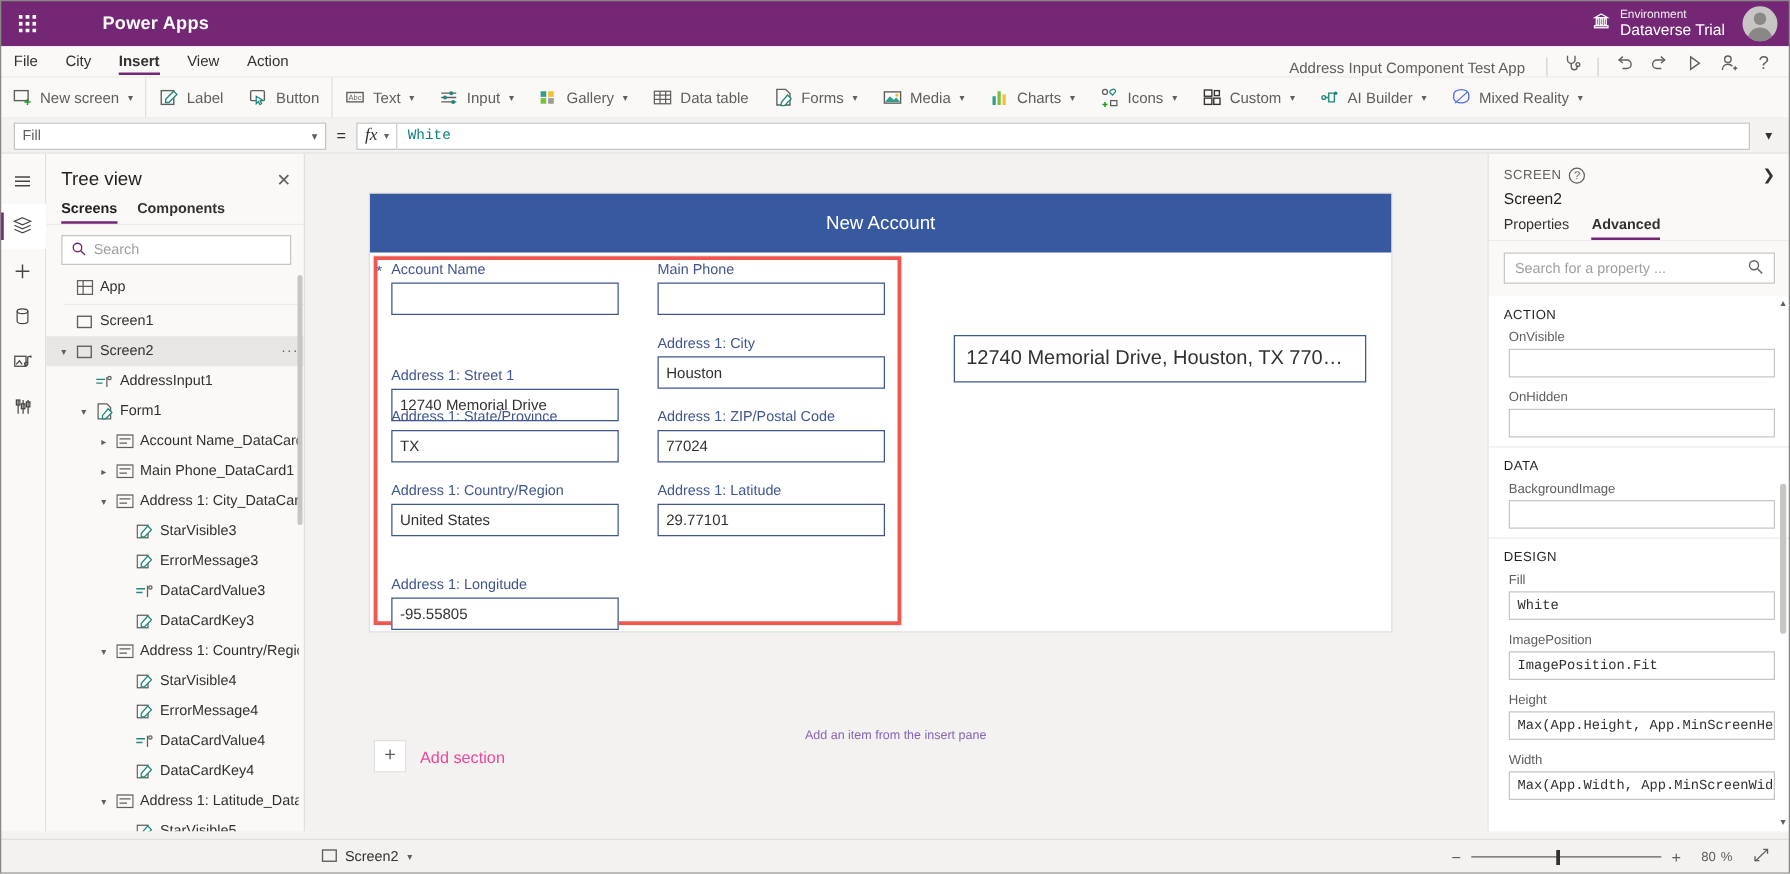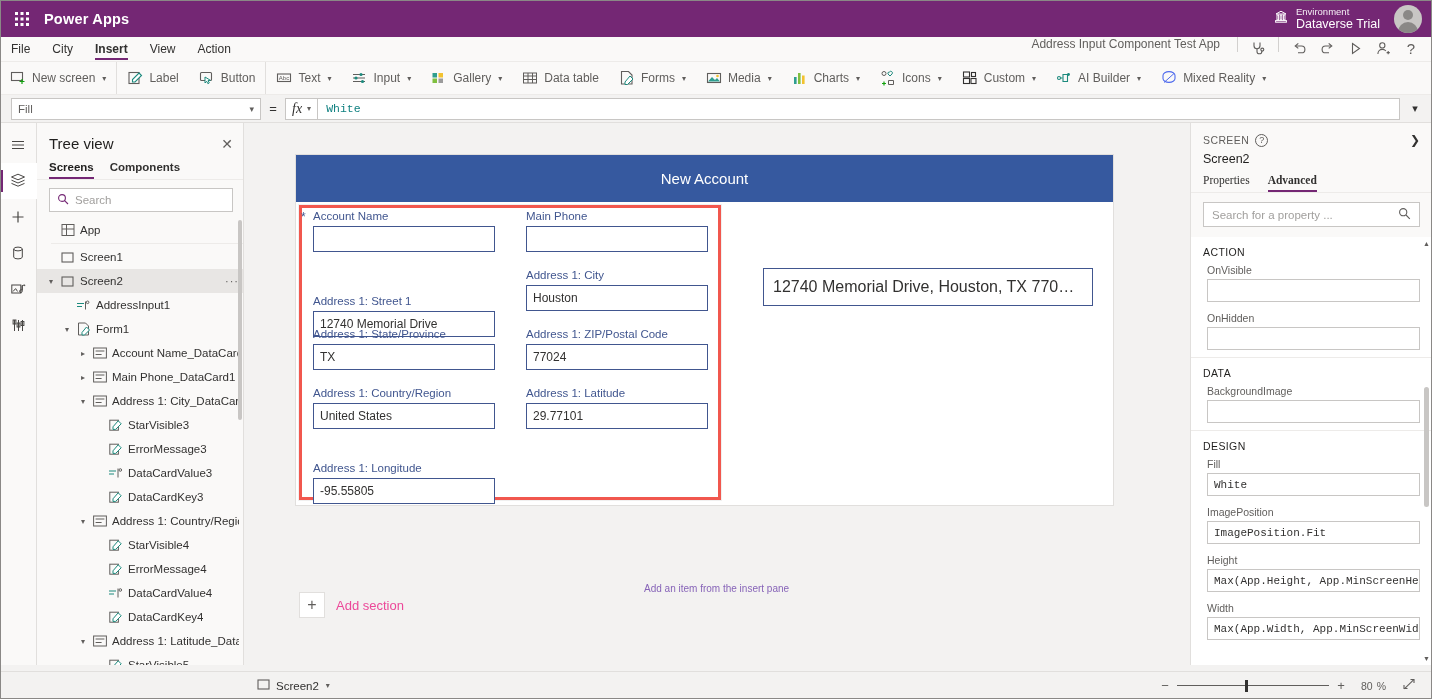--- a/index.html
+++ b/index.html
@@ -12,21 +12,21 @@
     position:relative;
   }
 
   
   #suitebar {
     height:37px; background:#742774; display:flex; align-items:center;
     color:#fff; position:relative;
   }
   #waffle { width:44px; display:flex; align-items:center; justify-content:center; cursor:pointer; }
   #waffle svg { display:block; }
-  #brand { font-size:14.5px; font-weight:bold; letter-spacing:.2px; }
+  #brand { font-size:14.5px; font-weight:bold; letter-spacing:.2px;margin-left:38px; }
   #suite-right { margin-left:auto; display:flex; align-items:center; height:100%; }
   #env { display:flex; align-items:center; gap:7px; padding-right:14px; }
   #env-label { font-size:9.5px; line-height:11px; opacity:.92; }
   #env-name { font-size:12.5px; line-height:14px; }
   #avatar {
     width:28px; height:28px; border-radius:50%; background:#c8c6c4;
     margin-right:10px; position:relative; overflow:hidden; cursor:pointer;
   }
   #avatar:before { content:""; position:absolute; left:9px; top:5px; width:10px; height:10px; border-radius:50%; background:#8a8886; }
   #avatar:after  { content:""; position:absolute; left:4px; top:17px; width:20px; height:14px; border-radius:10px 10px 0 0; background:#8a8886; }
@@ -37,21 +37,21 @@
     border-bottom:1px solid #edebe9; position:relative;
   }
   .mi {
     padding:0 11px; display:flex; align-items:center; font-size:12px;
     color:#323130; cursor:pointer; position:relative;
   }
   .mi.active { font-weight:bold; }
   .mi.active:after {
     content:""; position:absolute; left:11px; right:11px; bottom:1px; height:2px; background:#742774;
   }
-  #menubar-right { margin-left:auto; display:flex; align-items:flex-start; padding-right:8px; gap:2px; }
+  #menubar-right { margin-left:auto; display:flex; align-items:flex-end; padding-right:8px; gap:2px; }
   #appname { font-size:12px; color:#605e5c; padding:0 10px; }
   .vsep { width:1px; height:15px; background:#d2d0ce; margin:0 5px; }
   .cmd-ic {
     width:26px; height:22px; display:flex; align-items:center; justify-content:center;
     cursor:pointer; color:#605e5c;
   }
 
   
   #ribbon {
     height:33px; background:#faf9f8; display:flex; align-items:stretch;
@@ -189,21 +189,21 @@
   #rp-head { padding:10px 12px 0 12px; }
   #rp-kind { display:flex; align-items:center; gap:6px; }
   #rp-kind-lbl { font-size:10.5px; color:#605e5c; letter-spacing:.4px; }
   #rp-help {
     width:13px; height:13px; border:1px solid #605e5c; border-radius:50%;
     font-size:9px; color:#605e5c; display:flex; align-items:center; justify-content:center; cursor:pointer;
   }
   #rp-collapse { margin-left:auto; color:#323130; font-size:12px; cursor:pointer; }
   #rp-name { font-size:12.5px; color:#201f1e; padding-top:5px; }
   #rp-tabs { display:flex; padding:8px 12px 0 12px; border-bottom:1px solid #edebe9; }
-  .rtab { font-size:11.5px; color:#323130; margin-right:18px; padding-bottom:6px; cursor:pointer; position:relative;font-family:Liberation Serif, serif; }
+  .rtab { font-size:11.5px; color:#323130; margin-right:18px; padding-bottom:6px; cursor:pointer; position:relative; }
   .rtab.active { font-weight:bold; }
   .rtab.active:after { content:""; position:absolute; left:0; right:0; bottom:0; height:2px; background:#742774; }
   #rp-search-wrap { padding:9px 12px 10px 12px; background:#faf9f8; }
   #rp-search {
     height:25px; background:#fff; border:1px solid #c8c6c4; display:flex; align-items:center;
     padding:0 8px; font-size:11.5px; color:#a19f9d; cursor:text;
   }
   #rp-search .mag { margin-left:auto; }
   #rp-scrollhost { flex:1; background:#fff; position:relative; overflow:hidden; }
   .sect-hdr {

